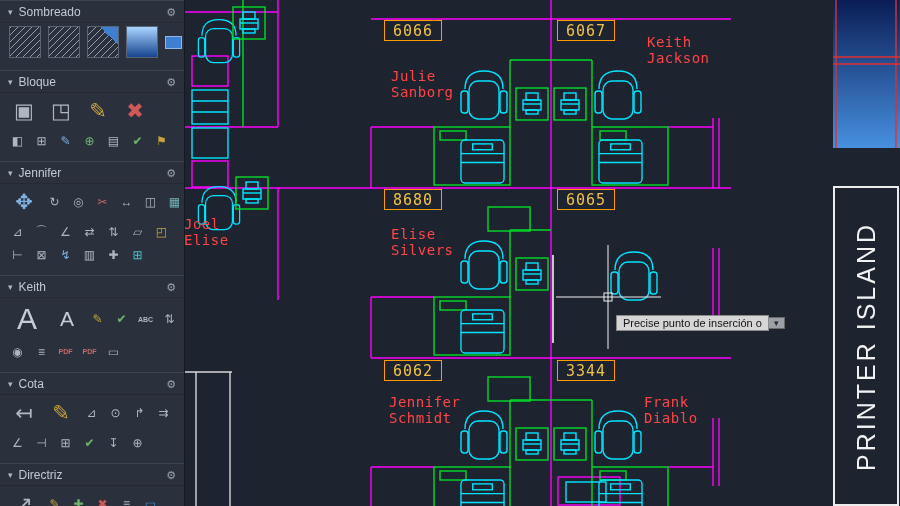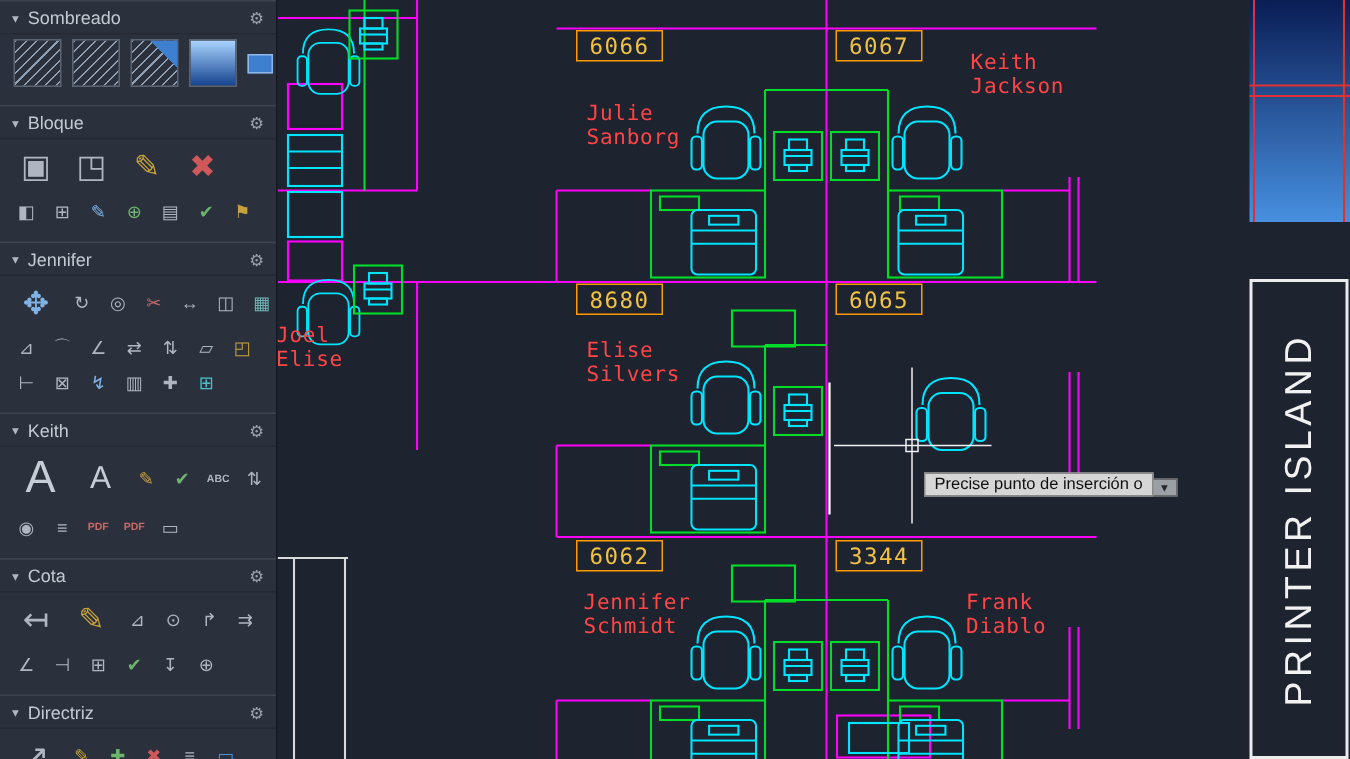--- a/index.html
+++ b/index.html
@@ -35,21 +35,21 @@
   }
   .nametext .nl{display:block;}
   .island{
     position:absolute;left:833px;top:186px;width:62px;height:316px;
     border:2px solid #ececec;display:flex;align-items:center;justify-content:center;
   }
   .island .islabel{
     transform:rotate(-90deg);white-space:nowrap;color:#f2f2f2;
     font-size:25px;letter-spacing:3px;font-family:"Liberation Sans",sans-serif;
   }
-  .tooltip{position:absolute;left:616px;top:315px;display:flex;align-items:flex-end;z-index:5;font-size:11px;}
+  .tooltip{position:absolute;left:616px;top:315px;display:flex;align-items:center;z-index:5;font-size:11px;}
   .tooltip .tiplabel{background:#d6d6d6;border:1px solid #8a8a8a;color:#111;padding:1px 6px;white-space:nowrap;}
   .tooltip .tipdrop{width:15px;background:#9aa0a6;border:1px solid #6a6a6a;border-left:none;color:#26282b;
     display:flex;align-items:center;justify-content:center;font-size:9px;}
 
   
   .palette{
     position:absolute;left:0;top:0;width:185px;height:506px;z-index:10;
     background:#2b313c;border-right:1px solid #141821;box-sizing:border-box;
     color:#c3cad3;display:flex;flex-direction:column;overflow:hidden;
   }

